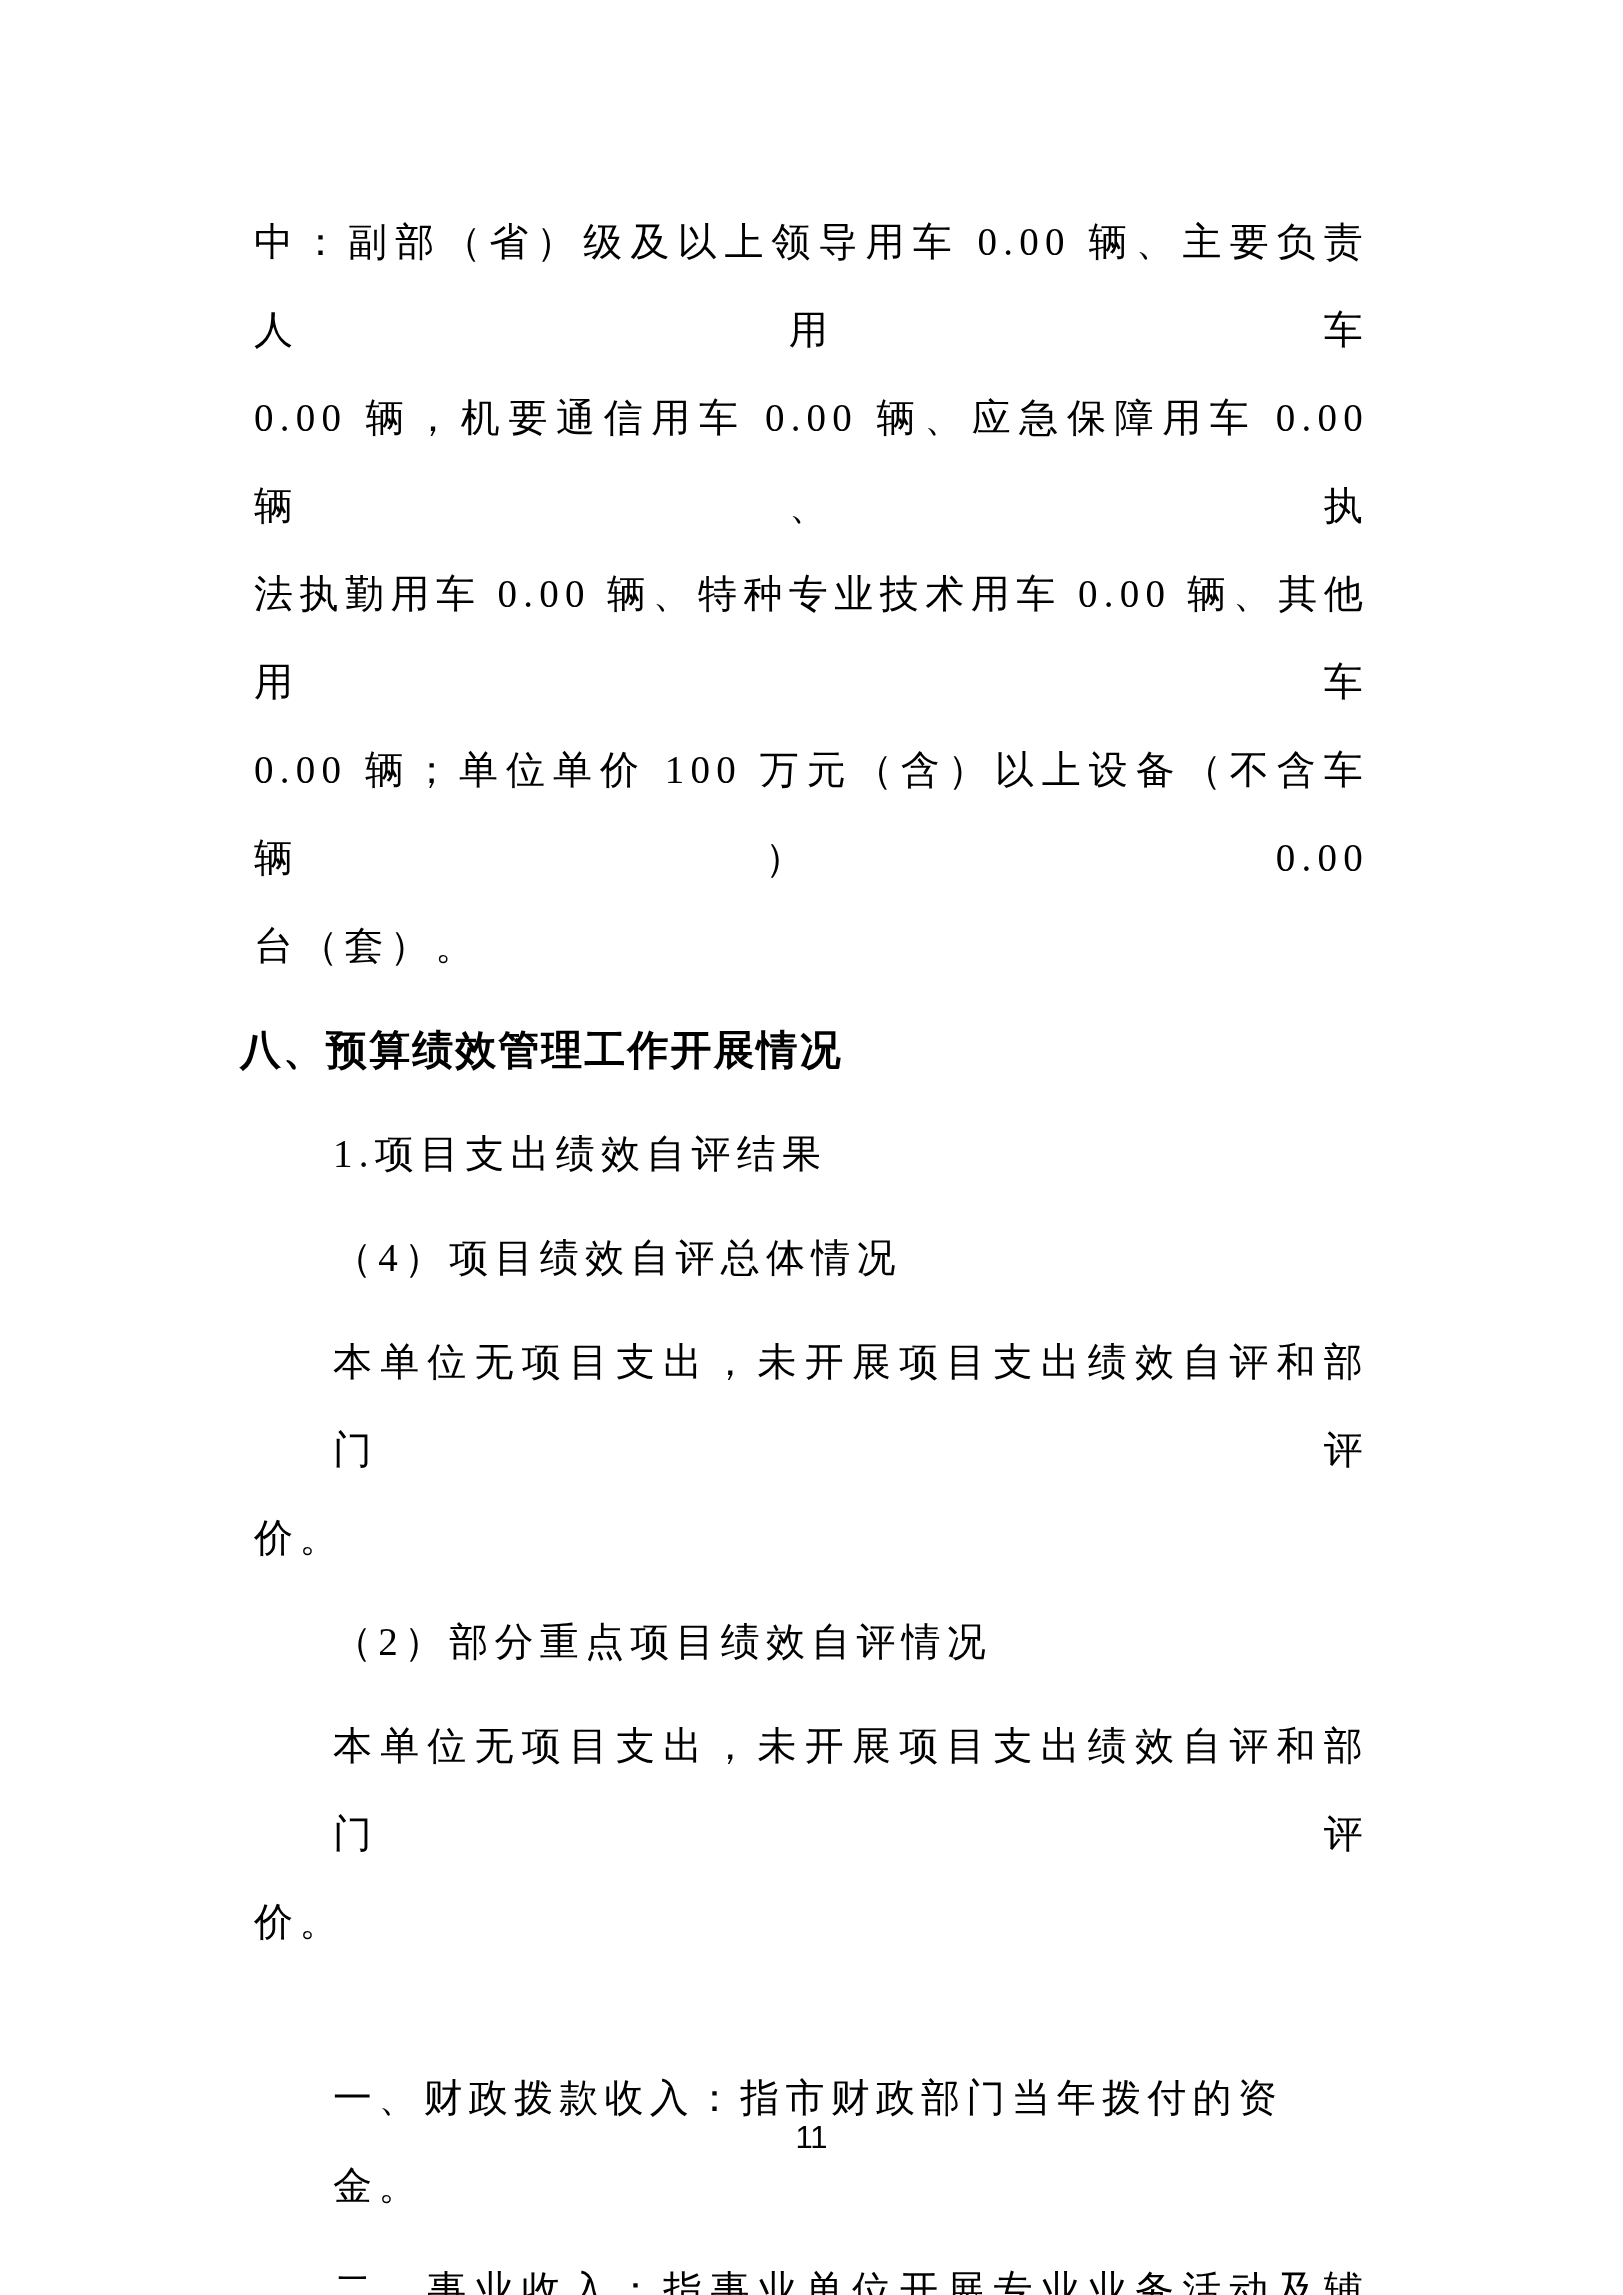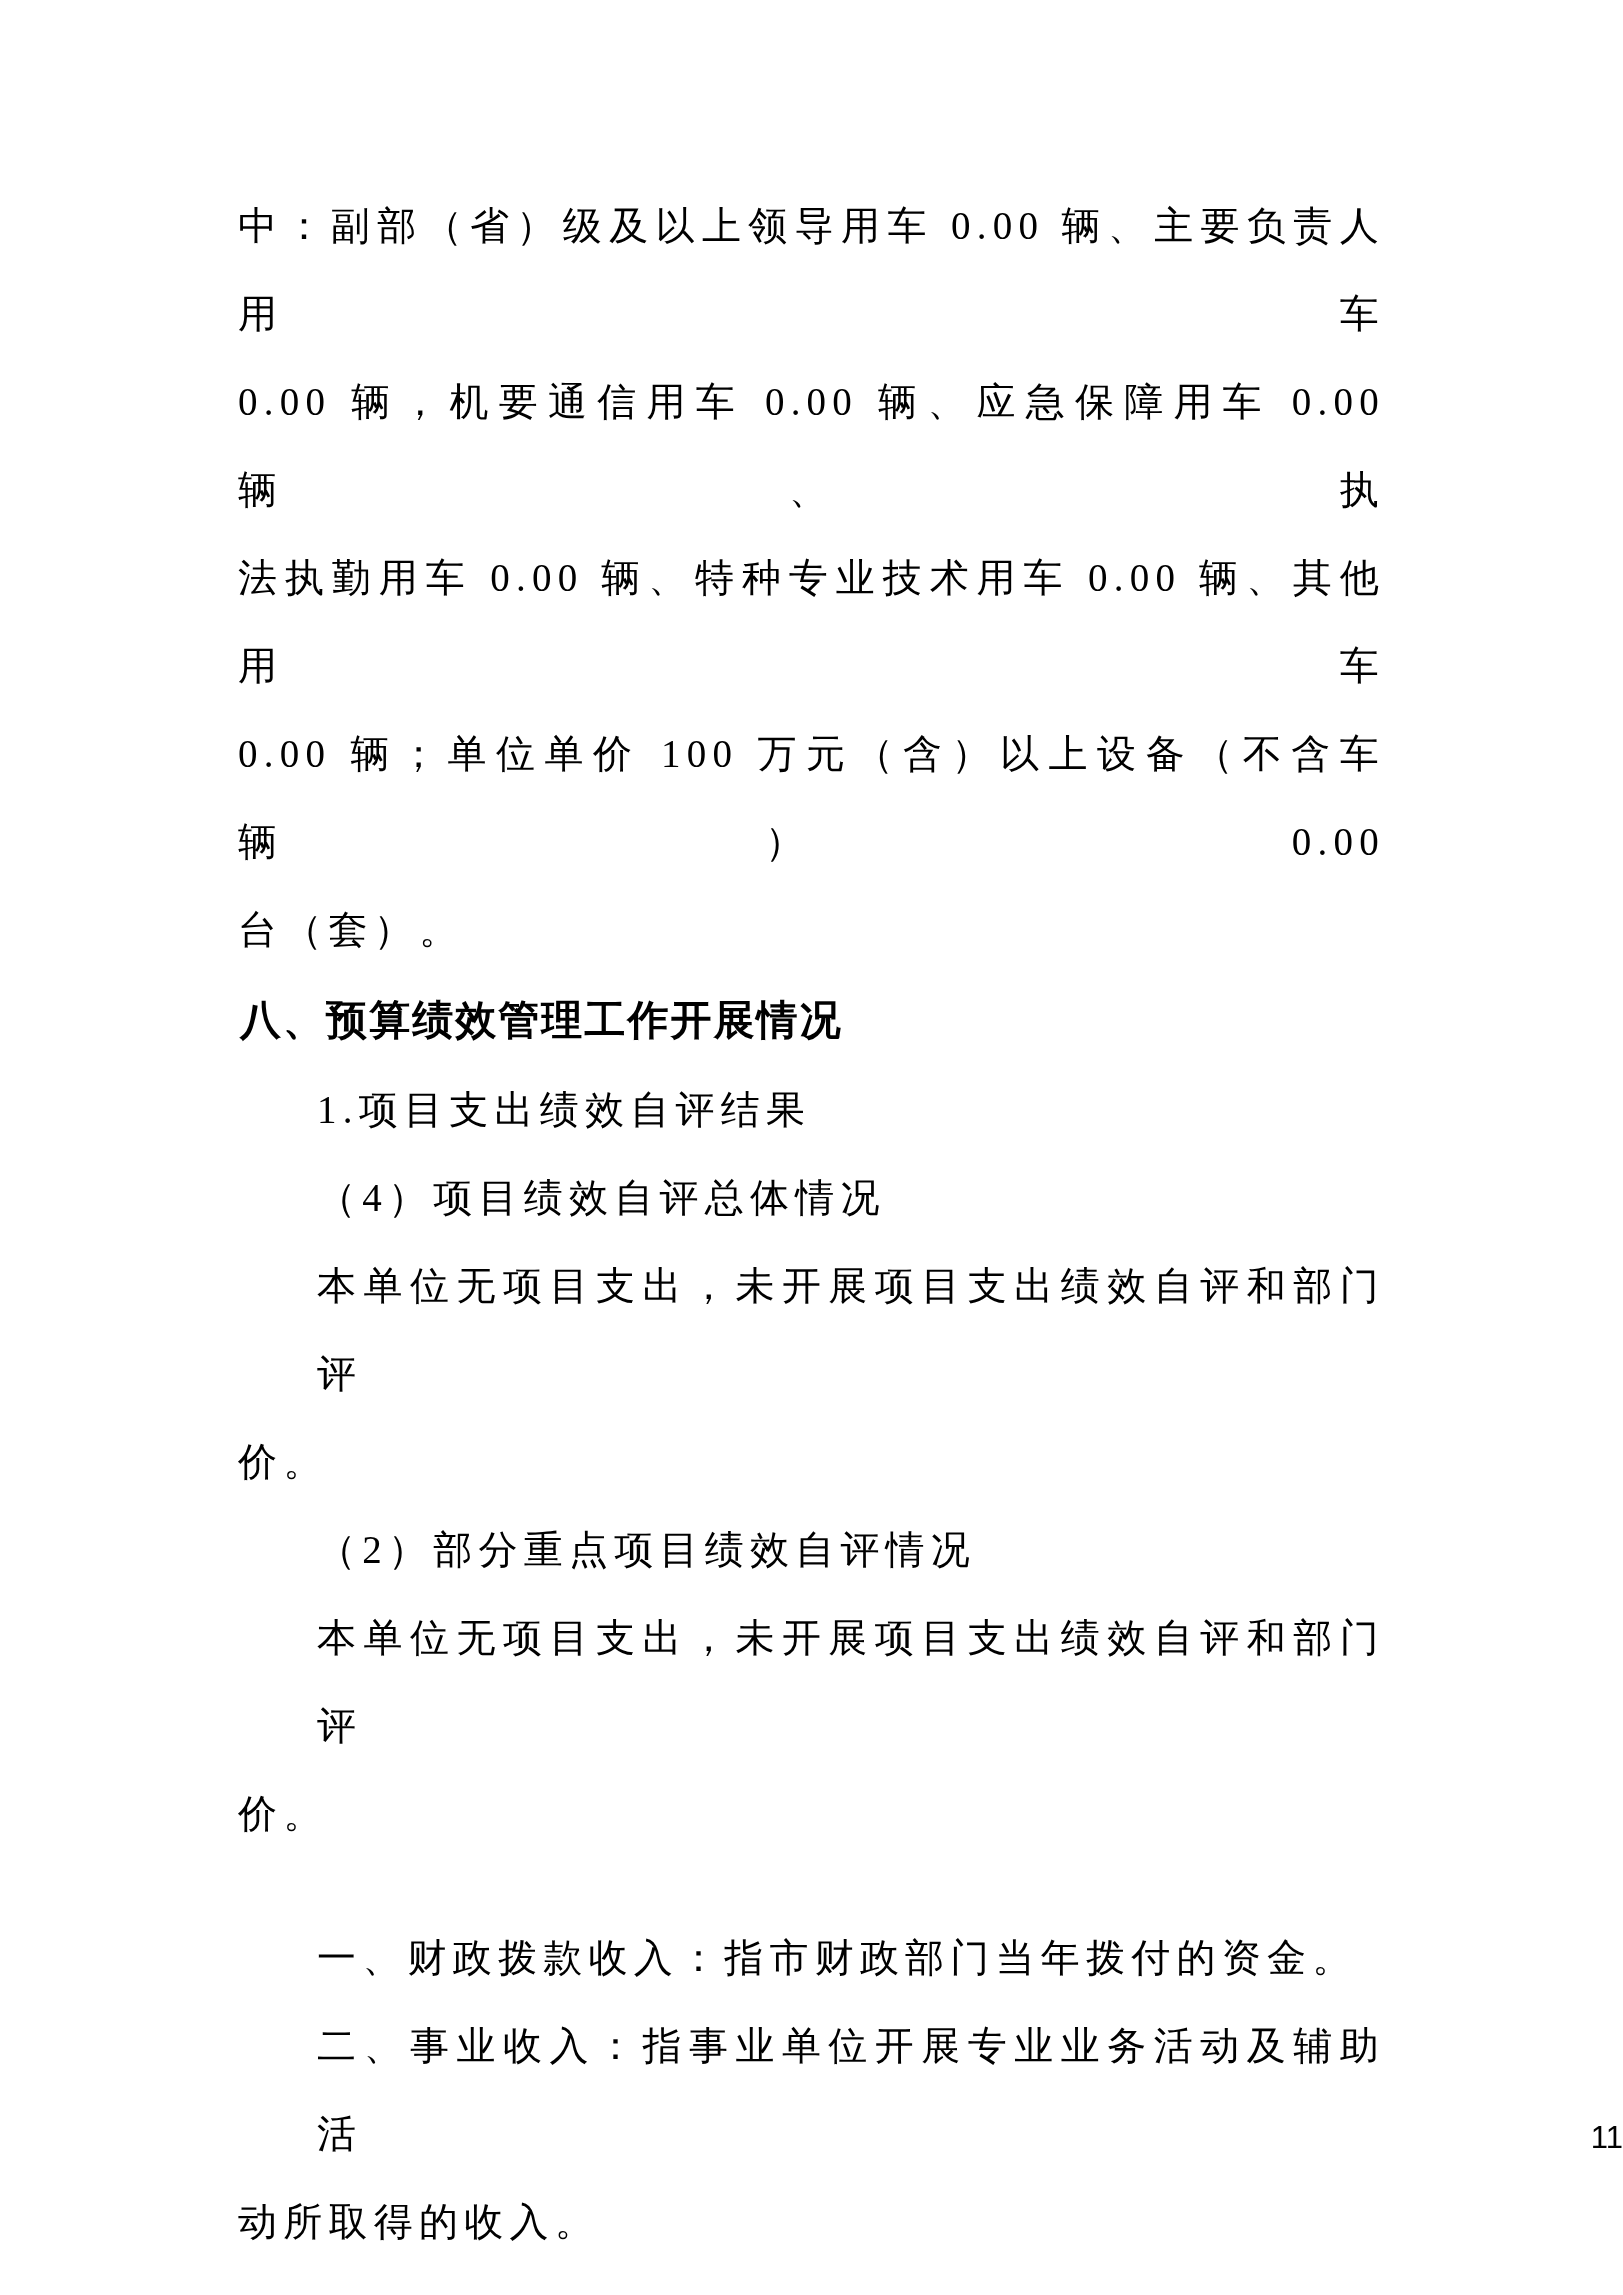--- a/index.html
+++ b/index.html
@@ -13,21 +13,21 @@
     height: 2295px;
     margin: 0 auto;
     background: #ffffff;
     color: #000000;
     font-family: "Liberation Serif", serif;
     overflow: hidden;
   }
   .content {
     padding: 182px 238px 0 238px;
   }
-  .para { margin: 0; }
+  .para { margin: 16px; }
   .line {
     font-size: 39px;
     line-height: 88px;
     letter-spacing: 0.16em;
     white-space: normal;
     text-align: left;
   }
   
   .line.just {
     text-align: justify;
@@ -55,21 +55,21 @@
     margin: 0;
   }
   .spacer {
     height: 56px;
   }
   .page-number {
     position: absolute;
     top: 2122px;
     left: 0;
     width: 100%;
-    text-align: right;
+    text-align: center;
     font-family: "Liberation Sans", sans-serif;
     font-size: 31px;
     line-height: 31px;
     color: #000000;
   }
 </style>
 </head>
 <body>
 
 <div class="page">

